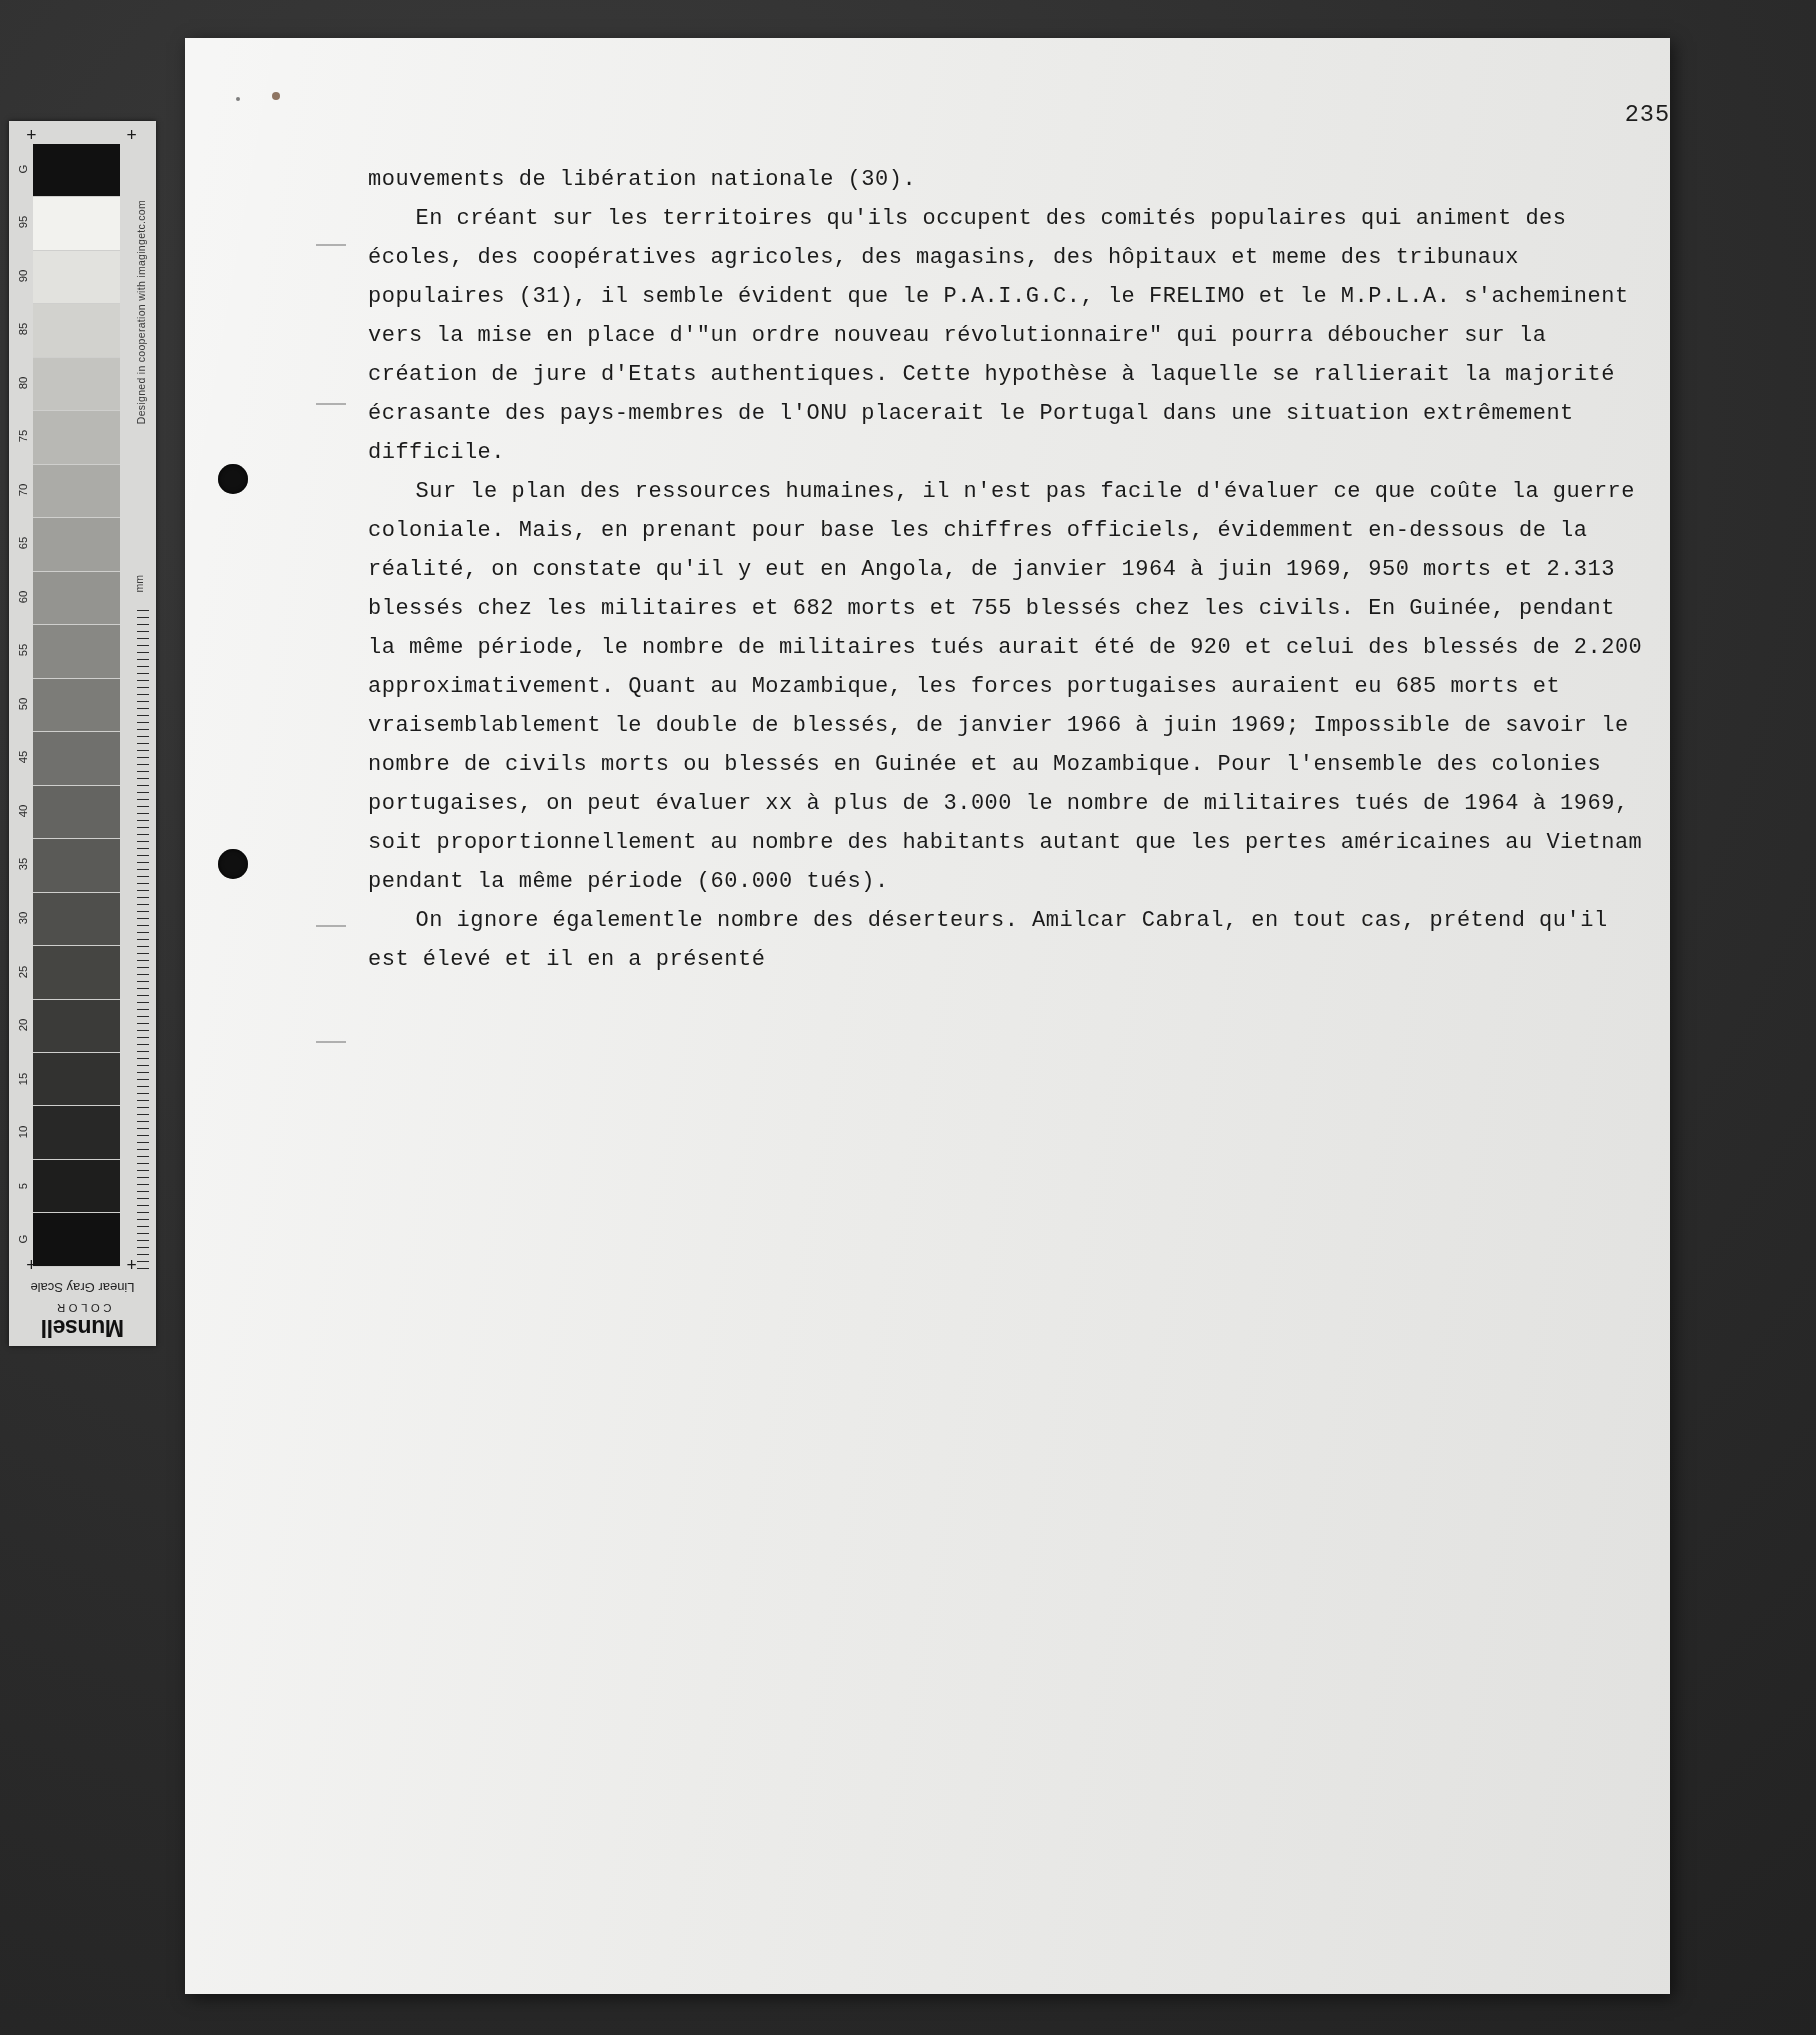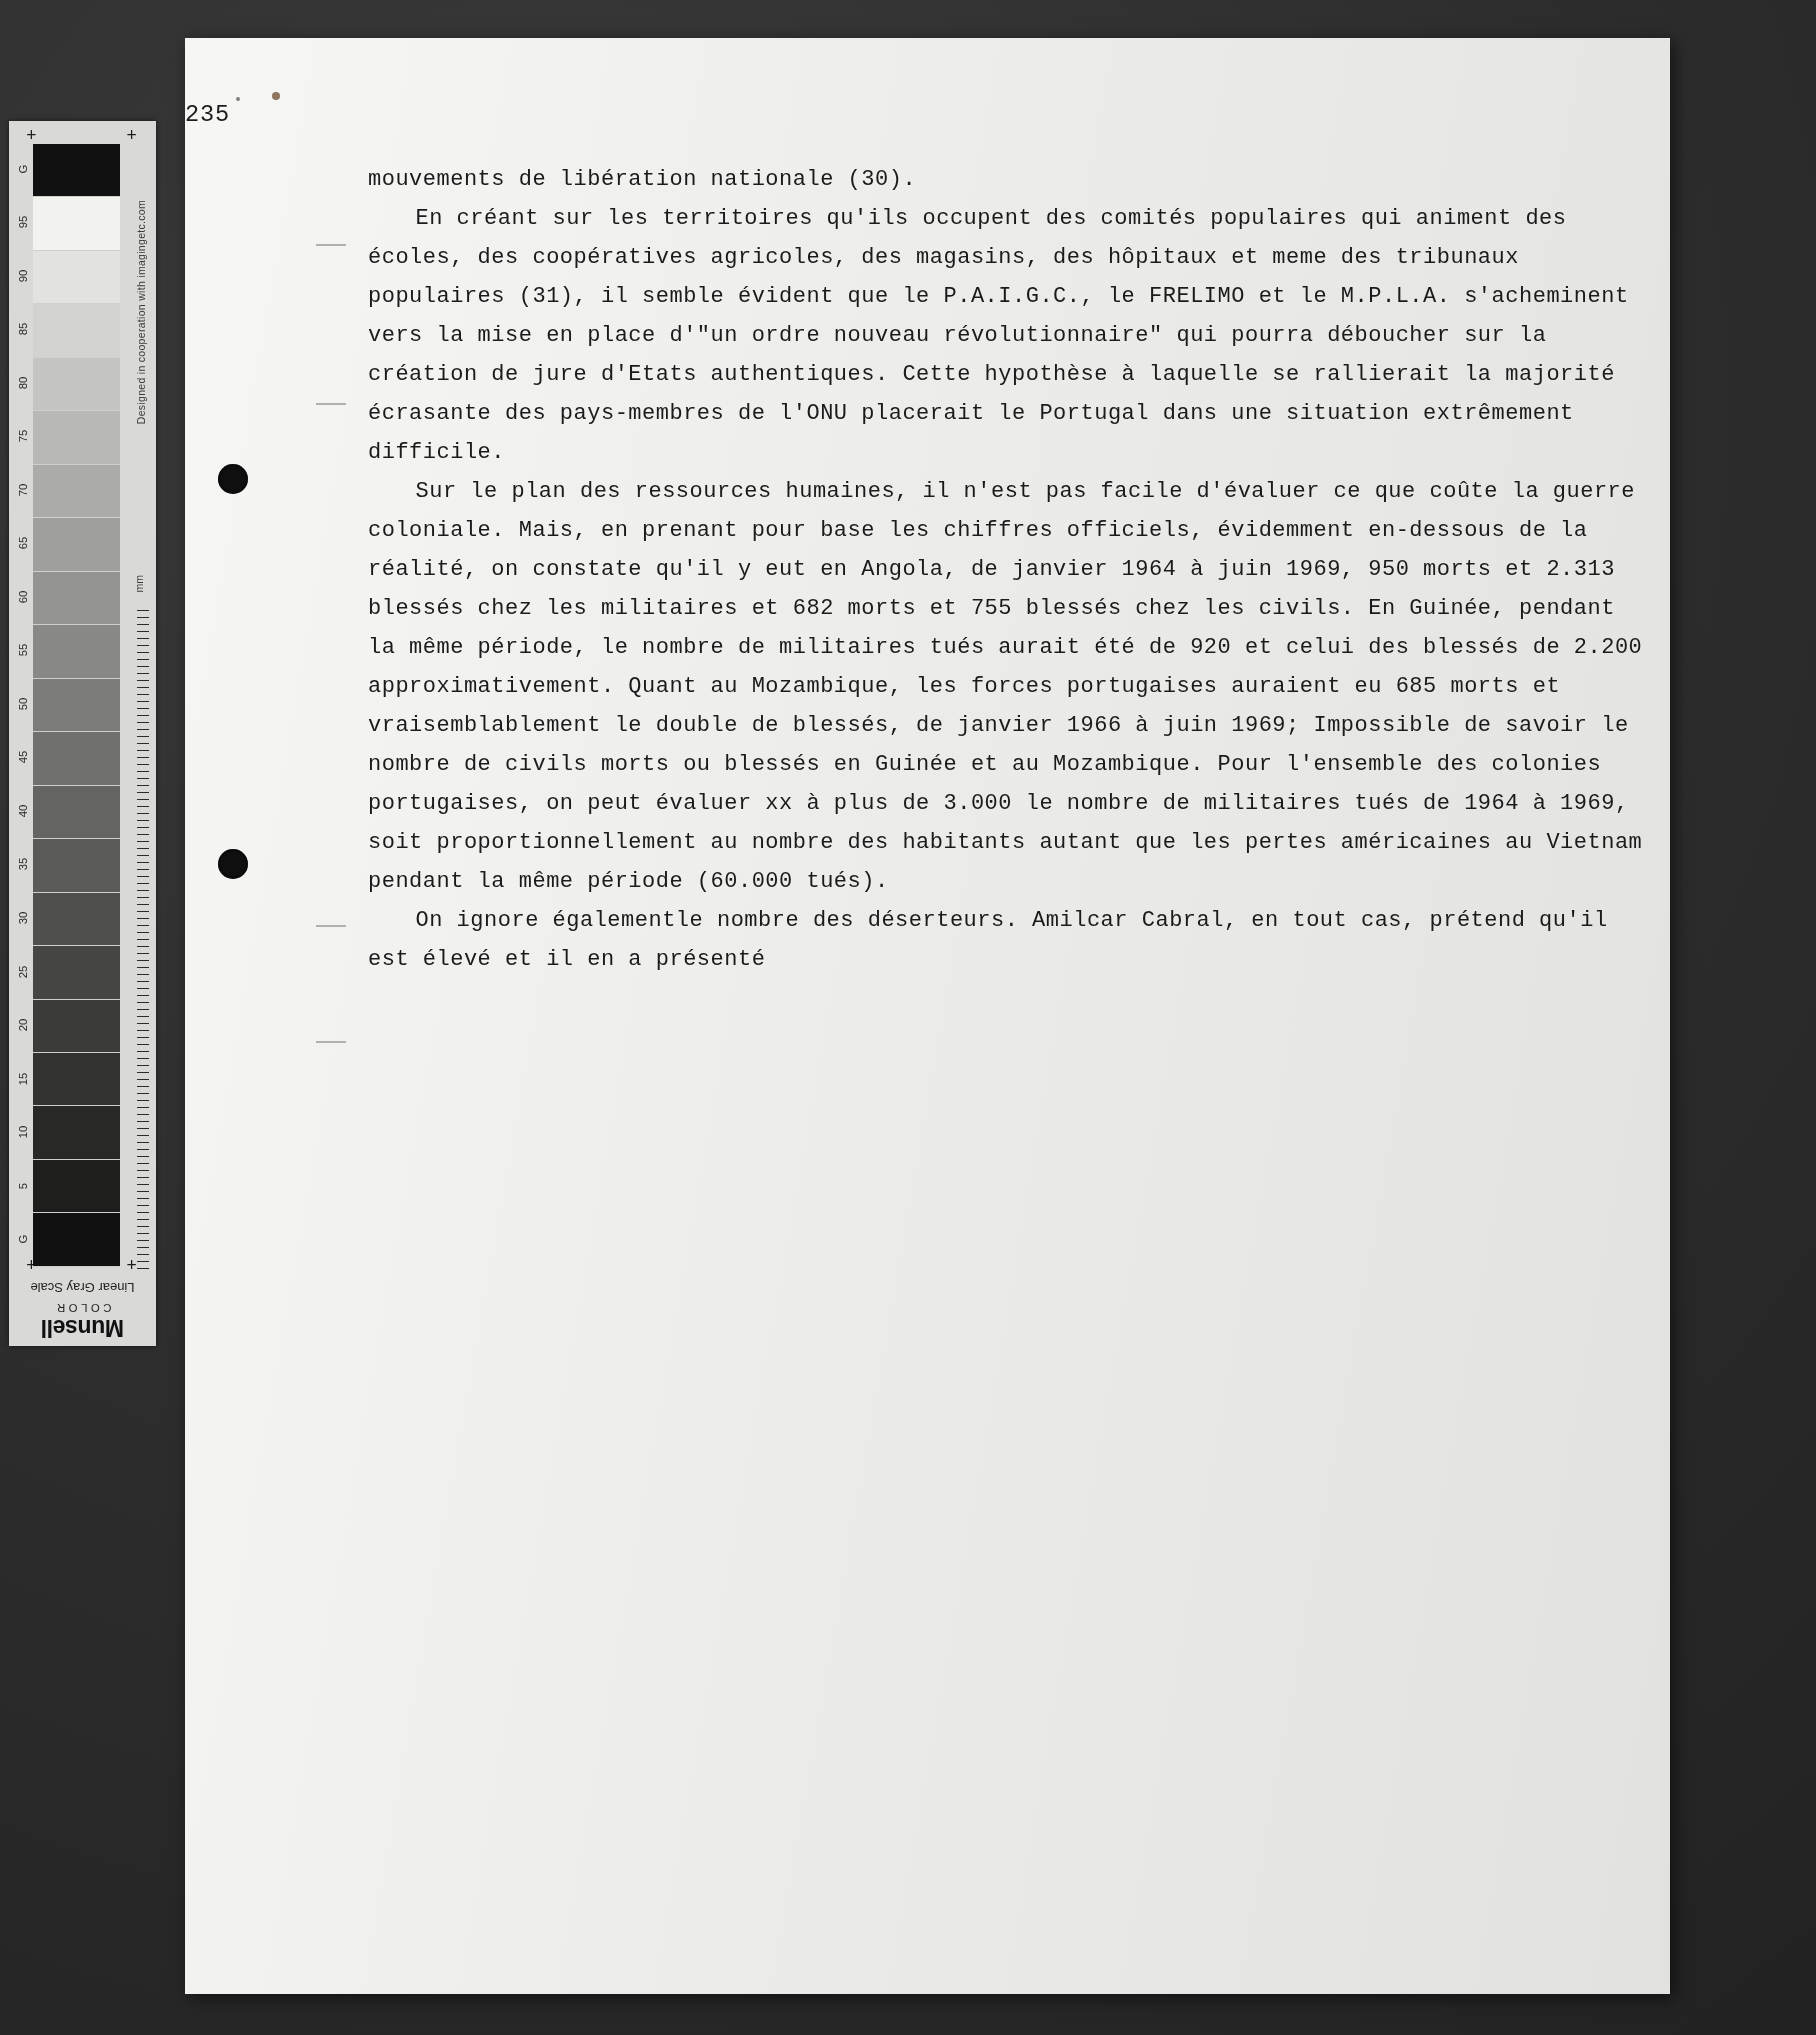--- a/index.html
+++ b/index.html
@@ -140,21 +140,21 @@
     position: absolute;
     inset: 0;
     background: linear-gradient(100deg, rgba(255,255,255,0.55) 0%, rgba(235,235,233,0.1) 45%, rgba(205,205,203,0.35) 100%);
     pointer-events: none;
   }
   #page-number {
     position: absolute;
     top: 63px;
     left: 0;
     right: 0;
-    text-align: left;
+    text-align: right;
     font-family: "Liberation Mono", monospace;
     font-size: 23.6px;
     color: #1d1d1d;
     letter-spacing: 0.9px;
   }
   #page-body {
     position: absolute;
     left: 183px;
     right: 15.7px;
     top: 122px;

